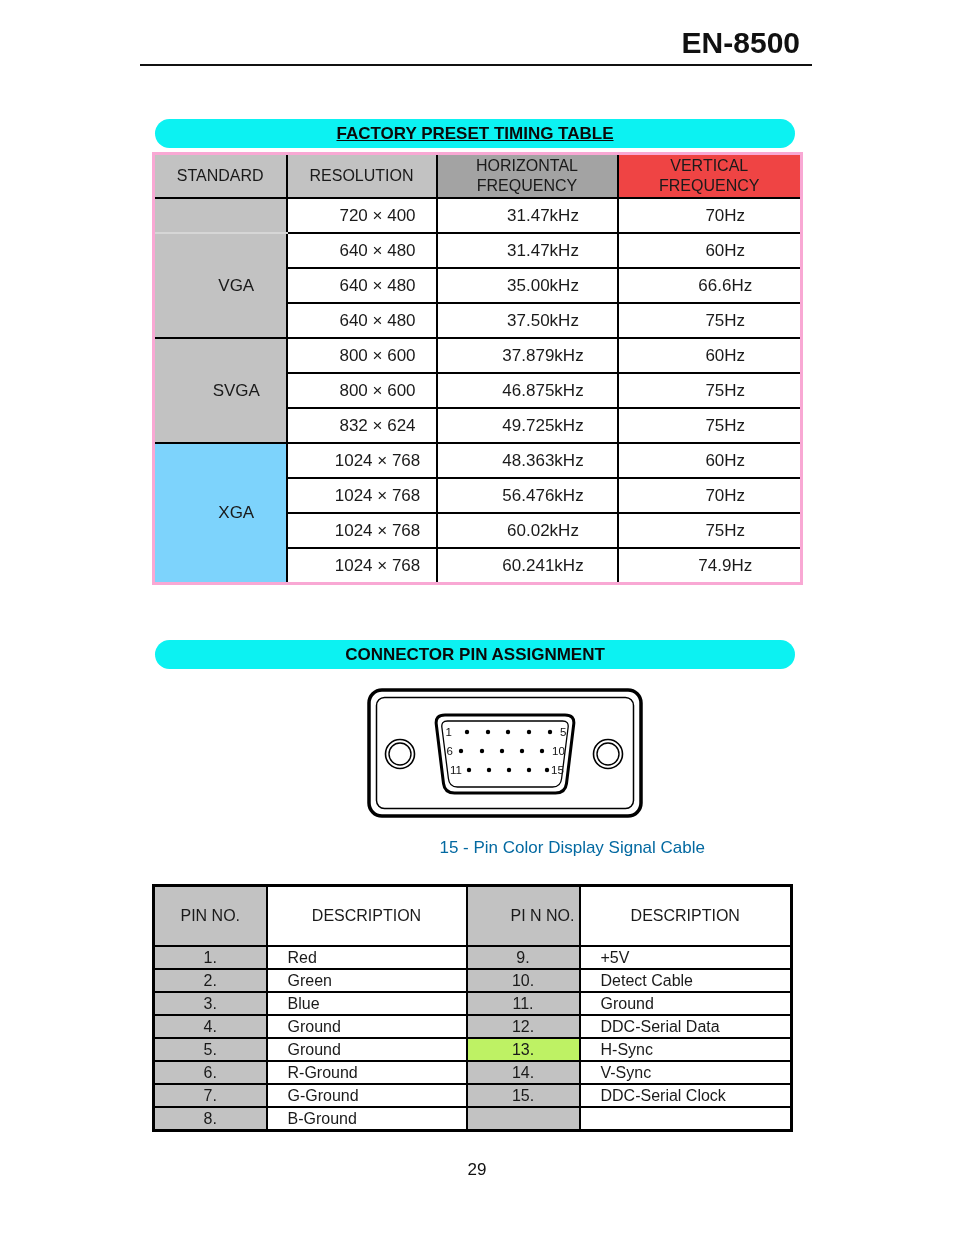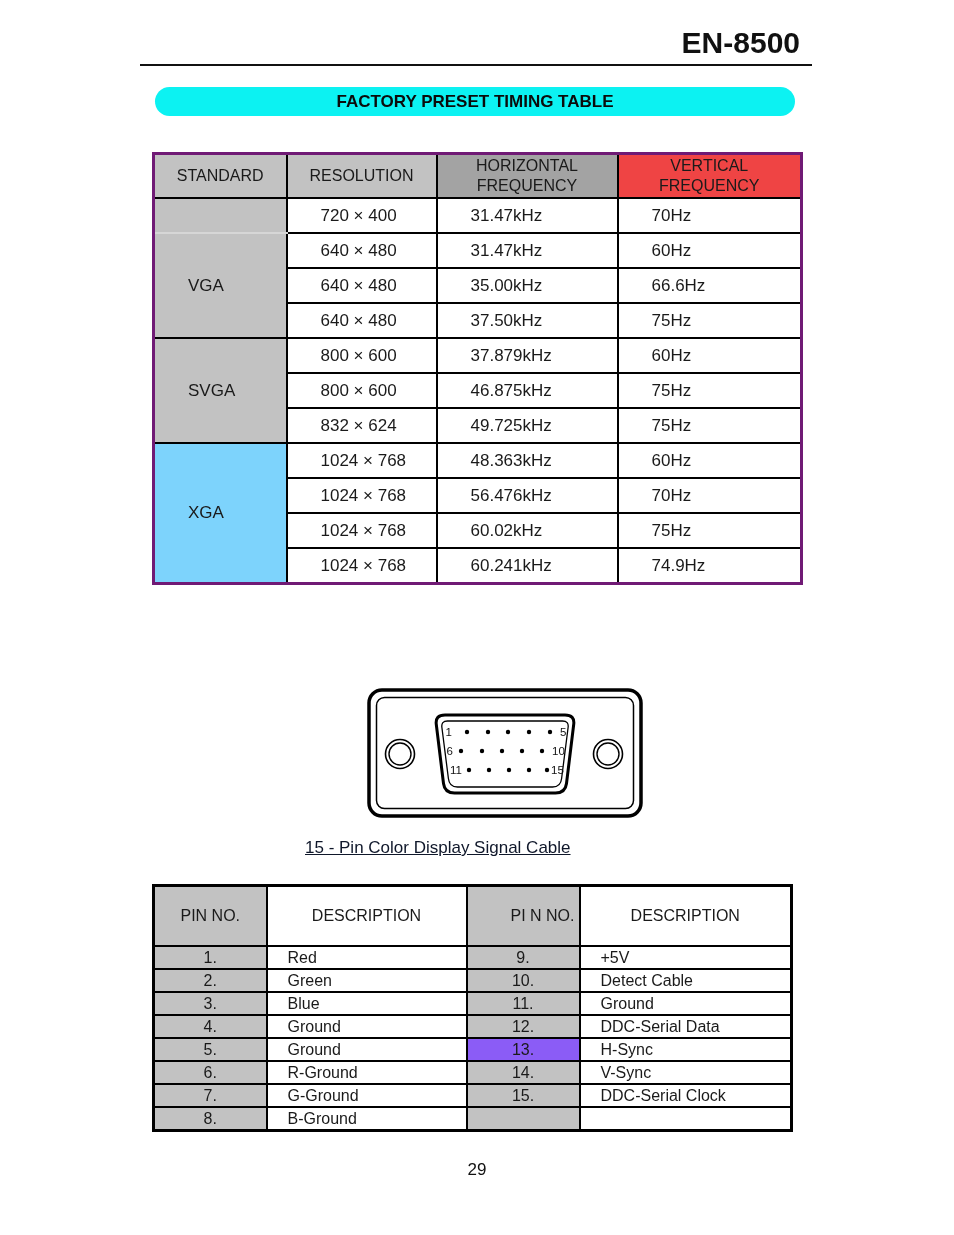--- a/index.html
+++ b/index.html
@@ -16,47 +16,47 @@
     position:absolute;right:154px;top:26px;
     font-size:30px;font-weight:700;color:#111;letter-spacing:0;
   }
   .hdr-rule{position:absolute;left:140px;top:64px;width:672px;height:2px;background:#111;}
   
   .banner{
     position:absolute;left:155px;width:640px;height:29px;border-radius:15px;
     display:flex;align-items:center;justify-content:center;
     font-size:17px;font-weight:700;color:#0b0b0b;
   }
-  #banner-timing{top:87px;}
+  #banner-timing{top:119px;text-decoration:underline;}
   #banner-connector{top:640px;}
   
   table{border-collapse:collapse;table-layout:fixed;}
   td,th{border:2px solid #000;overflow:hidden;}
   th{font-weight:400;}
   
   #timing-table{position:absolute;left:152px;top:152px;width:648px;}
   #timing-table th{
     height:40px;font-size:16px;text-align:center;vertical-align:middle;
     white-space:pre-line;line-height:1.25;
   }
-  #timing-table{border:3px solid #701a75;}
-  #timing-table td{height:31px;font-size:17px;vertical-align:middle;padding-left:33px;}
+  #timing-table{border:3px solid #f9a8d4;}
+  #timing-table td{height:31px;font-size:17px;text-align:center;vertical-align:middle;padding-left:33px;}
   #timing-table td.std{font-size:17px;}
   #timing-table td.std-empty{border-bottom-color:#d6d6d6;}
   
   #pin-table{position:absolute;left:152px;top:884px;width:638px;border:3px solid #000;}
   #pin-table th{height:56px;font-size:16px;text-align:center;vertical-align:middle;}
   #pin-table td{height:19px;font-size:16px;vertical-align:middle;}
   #pin-table td.pinno{text-align:center;}
   #pin-table td.desc{text-align:left;padding-left:20px;}
   
   .connector{position:absolute;left:367px;top:688px;width:276px;height:130px;}
   .figure-caption{
     position:absolute;left:305px;top:838px;width:400px;
-    text-align:left;font-size:17px;color:#0f172a;text-decoration:underline;
+    text-align:right;font-size:17px;color:#0369a1;
   }
   .pageno{position:absolute;left:0;top:1160px;width:954px;text-align:center;font-size:17px;color:#111;}
 </style>
 </head>
 <body>
 
 <div class="page">
 
   <div class="model">EN-8500</div>
   <div class="hdr-rule"></div>
@@ -138,20 +138,23 @@
           <td>75Hz</td>
         </tr>
         <tr>
           <td>1024 × 768</td>
           <td>60.241kHz</td>
           <td>74.9Hz</td>
         </tr>
       </tbody>
   </table>
 
+  <div class="banner" id="banner-connector" style="background: rgb(12, 242, 242);">
+    <span>CONNECTOR PIN ASSIGNMENT</span>
+  </div>
 
   <svg class="connector" viewBox="0 0 276 130" xmlns="http://www.w3.org/2000/svg">
     <rect x="2" y="2" width="272" height="126" rx="13" fill="#ffffff" stroke="#000" stroke-width="3.5"></rect>
     <rect x="9.5" y="9.5" width="257" height="111" rx="8" fill="none" stroke="#000" stroke-width="1.5"></rect>
     <g>
       <circle cx="33" cy="66" r="14.5" fill="none" stroke="#000" stroke-width="1.6"></circle>
       <circle cx="33" cy="66" r="11" fill="none" stroke="#000" stroke-width="1.4"></circle>
     </g>
     <g>
       <circle cx="241" cy="66" r="14.5" fill="none" stroke="#000" stroke-width="1.6"></circle>
@@ -224,21 +227,21 @@
         </tr>
         <tr>
           <td class="pinno" style="background: rgb(194, 194, 194);">4.</td>
           <td class="desc">Ground</td>
           <td class="pinno" style="background: rgb(194, 194, 194);">12.</td>
           <td class="desc">DDC-Serial Data</td>
         </tr>
         <tr>
           <td class="pinno" style="background: rgb(194, 194, 194);">5.</td>
           <td class="desc">Ground</td>
-          <td class="pinno" style="background: #8b5cf6; margin-left: 20px;">13.</td>
+          <td class="pinno" style="background: #bef264; margin-left: 20px;">13.</td>
           <td class="desc">H-Sync</td>
         </tr>
         <tr>
           <td class="pinno" style="background: rgb(194, 194, 194);">6.</td>
           <td class="desc">R-Ground</td>
           <td class="pinno" style="background: rgb(194, 194, 194);">14.</td>
           <td class="desc">V-Sync</td>
         </tr>
         <tr>
           <td class="pinno" style="background: rgb(194, 194, 194);">7.</td>

